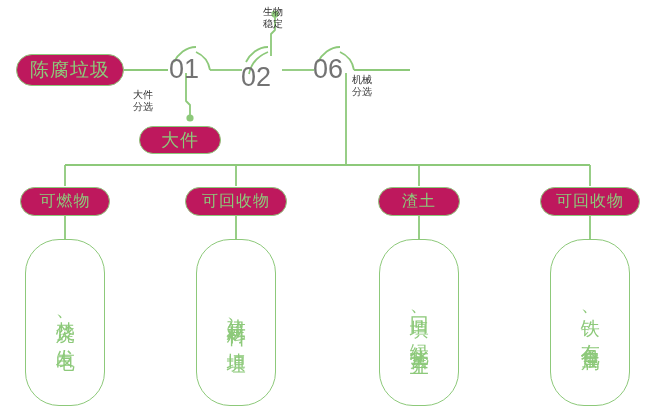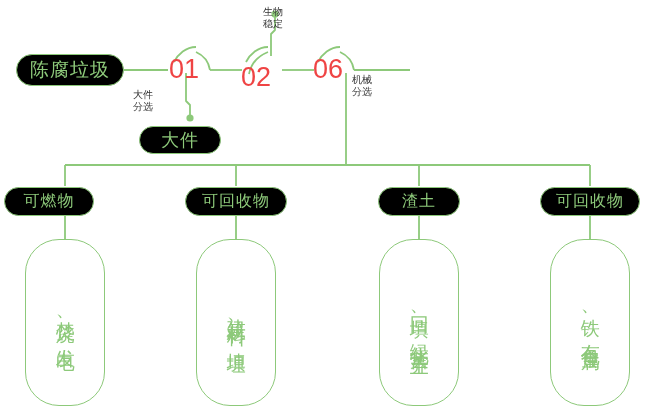--- a/index.html
+++ b/index.html
@@ -26,32 +26,32 @@
     height: 416px;
   }
 
   
   .pill {
     position: absolute;
     box-sizing: border-box;
     border: 1.6px solid #8dc97a;
     border-radius: 999px;
     color: #8dc97a;
-    background: #000000;
+    background: #be185d;
     display: flex;
     align-items: center;
     justify-content: center;
     letter-spacing: 1px;
     white-space: nowrap;
   }
 
   
   .stage-num {
     position: absolute;
-    color: #ef4444;
+    color: #737373;
     font-size: 27px;
     font-weight: 400;
     letter-spacing: 0px;
     line-height: 1;
     white-space: nowrap;
   }
 
   
   .caption {
     position: absolute;
@@ -157,21 +157,21 @@
 
   <div class="caption" style="left:352px; top:75px;font-family:Liberation Mono, monospace;">
     <div>机械</div>
     <div>分选</div>
   </div>
 
   <div class="pill" style="left:139px; top:126px; width:82px; height:28px; font-size:18px;">
     <span>大件</span>
   </div>
 
-  <div class="pill" style="left:4px; top:187px; width:90px; height:29px; font-size:16px;">
+  <div class="pill" style="left:20px; top:187px; width:90px; height:29px; font-size:16px;">
     <span>可燃物</span>
   </div>
   <div class="pill" style="left:185px; top:187px; width:102px; height:29px; font-size:16px;">
     <span>可回收物</span>
   </div>
   <div class="pill" style="left:540px; top:187px; width:100px; height:29px; font-size:16px;">
     <span>可回收物</span>
   </div>
   <div class="pill" style="left:378px; top:187px; width:82px; height:29px; font-size:16px;">
     <span>渣土</span>

